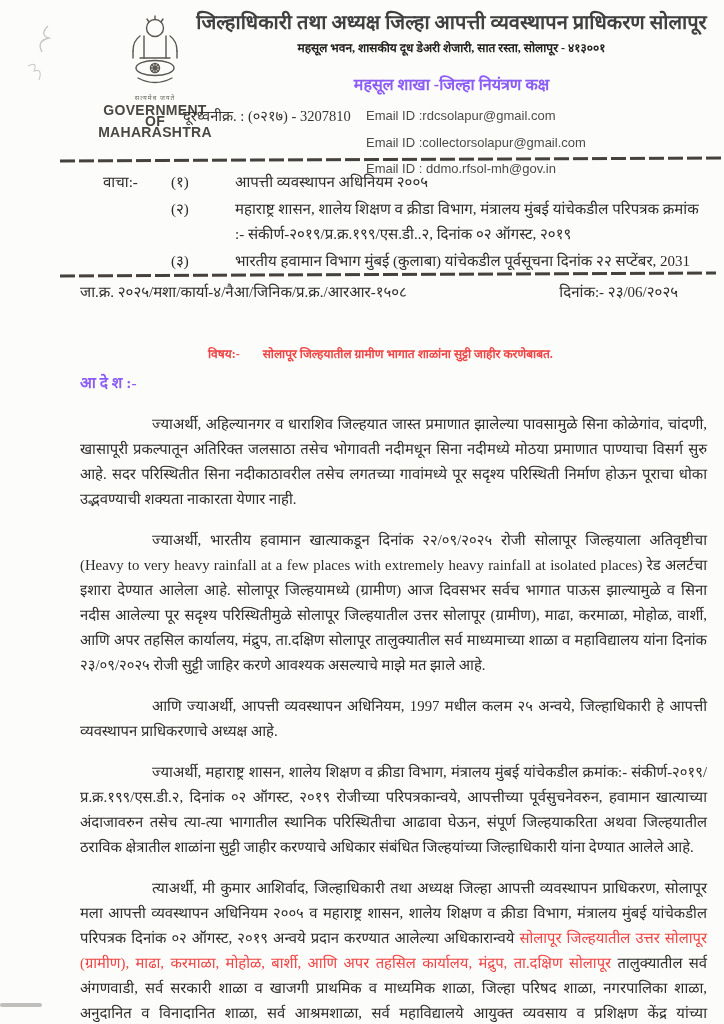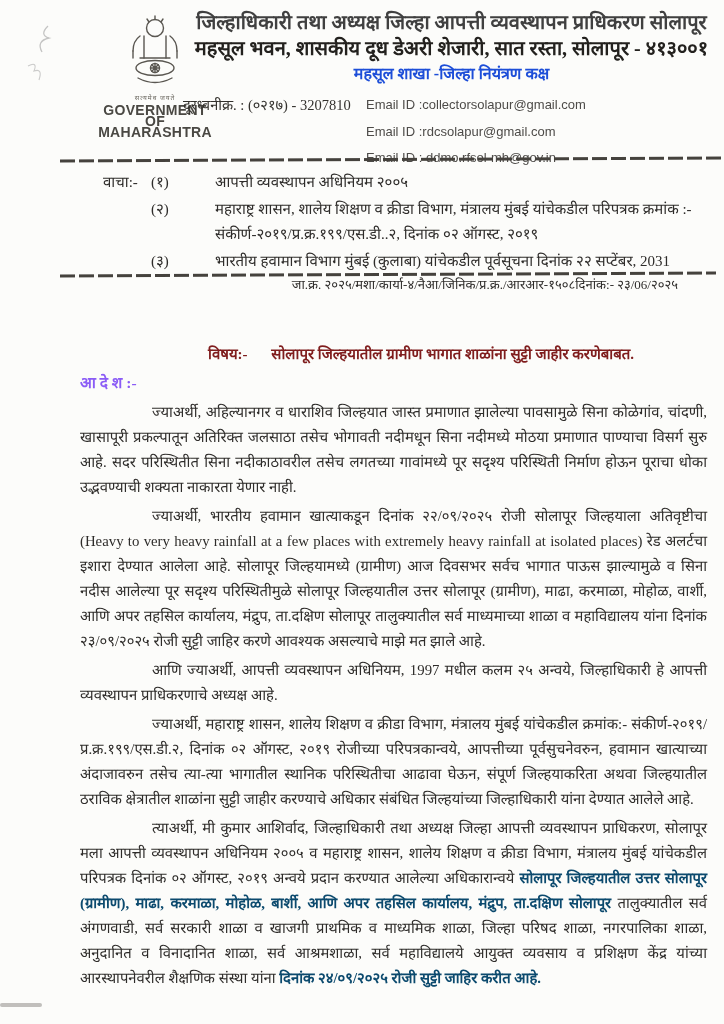--- a/index.html
+++ b/index.html
@@ -7,49 +7,49 @@
   .page{position:relative;width:724px;height:1024px;background:#fcfcfa;overflow:hidden;color:#2e2c2a;}
 
   
   .emblem-block{position:absolute;left:96px;top:12px;width:118px;text-align:center;color:#55524d;}
   .emblem-block svg{display:block;margin:0 auto;}
   .emblem-motto{font-size:6.5px;color:#6a675f;letter-spacing:1px;margin-top:1px;}
   .emblem-gov{font-family:"Liberation Sans",sans-serif;font-weight:700;font-size:14px;line-height:11px;color:#4a4843;margin-top:3px;letter-spacing:.3px;}
 
   .head-text{position:absolute;left:183px;top:10px;width:537px;}
   .h-line1{font-weight:700;font-size:20px;text-align:center;color:#404040;line-height:24px;}
-  .h-line2{font-weight:700;font-size:20px;text-align:center;color:#23211e;line-height:23px;margin-top:3px;}
-  .h-line3{font-weight:700;font-size:16px;text-align:center;color:#1d4ed8;line-height:22px;margin-top:3px;}
+  .h-line2{font-weight:700;font-size:12px;text-align:center;color:#23211e;line-height:23px;margin-top:3px;}
+  .h-line3{font-weight:700;font-size:16px;text-align:center;color:#8b5cf6;line-height:22px;margin-top:14px;}
   .contact-row{display:flex;margin-top:7px;}
   .contact-left{width:183px;font-size:14.5px;color:#33312d;line-height:26px;}
   .contact-right{flex:1;font-family:"Liberation Sans",sans-serif;font-size:13px;color:#4d4b48;line-height:26.5px;}
 
   .divider{position:absolute;height:3px;background:repeating-linear-gradient(90deg,#45423d 0 15px,rgba(0,0,0,0) 15px 19px);transform:rotate(-0.25deg);}
   .divider.d1{top:158px;left:60px;width:664px;}
   .divider.d2{top:273px;left:60px;width:656px;}
 
   
   .vacha{position:absolute;top:170px;left:103px;width:604px;font-size:15px;line-height:25px;color:#2e2c2a;}
-  .vacha-row{display:flex;}
+  .vacha-row{display:flex;gap:20px;}
   .vacha-label{width:48px;flex:0 0 48px;}
   .vacha-items{flex:1;}
   .vacha-item{display:flex;margin-bottom:2px;}
   .vacha-num{width:36px;flex:0 0 36px;}
   .vacha-text{flex:1;margin-left:28px;}
 
-  .refline{position:absolute;top:275px;left:80px;width:626px;display:flex;justify-content:flex-end;font-size:13px;color:#2e2c2a;}
+  .refline{position:absolute;top:281px;left:80px;width:626px;display:flex;justify-content:space-between;font-size:15px;color:#2e2c2a;}
   .ref-date{margin-right:28px;}
 
   
   .bodytext{position:absolute;top:341px;left:80px;width:627px;font-size:14.8px;line-height:25px;color:#2e2c2a;}
-  .subject-row{margin-left:128px;font-weight:700;font-size:15px;color:#7f1d1d;line-height:26px;}
+  .subject-row{margin-left:128px;font-weight:700;font-size:12px;color:#ef4444;line-height:26px;}
   .subject-label{margin-right:20px;}
   .order-label{font-weight:700;font-size:15.5px;color:#8b5cf6;line-height:26px;margin-top:3px;}
-  .para{text-align:justify;text-indent:72px;margin:4px 0 0 0;}
-  .bold-seg{font-weight:700;color:#0c4a6e;}
+  .para{text-align:justify;text-indent:72px;margin:16px 0 0 0;}
+  .bold-seg{font-weight:400;color:#ef4444;}
 
   .scribble{position:absolute;left:16px;top:20px;opacity:.5;}
   .corner-mark{position:absolute;left:0;top:1003px;width:42px;height:4px;background:#8f8d89;opacity:.55;border-radius:2px;}
 </style>
 </head>
 <body>
 
 <div class="page">
 
   <svg class="scribble" width="60" height="72" viewBox="0 0 60 72">
@@ -82,22 +82,22 @@
 
   <div class="head-text">
     <div class="h-line1">जिल्हाधिकारी तथा अध्यक्ष जिल्हा आपत्ती व्यवस्थापन प्राधिकरण सोलापूर</div>
     <div class="h-line2">महसूल भवन, शासकीय दूध डेअरी शेजारी, सात रस्ता,  सोलापूर - ४१३००१</div>
     <div class="h-line3">महसूल शाखा -जिल्हा नियंत्रण कक्ष</div>
     <div class="contact-row">
       <div class="contact-left">
         <div>दूरध्वनीक्र. : (०२१७) - 3207810</div>
       </div>
       <div class="contact-right">
+        <div>Email ID :rdcsolapur@gmail.com</div>
         <div>Email ID :collectorsolapur@gmail.com</div>
-        <div>Email ID :rdcsolapur@gmail.com</div>
         <div>Email ID : ddmo.rfsol-mh@gov.in</div>
       </div>
     </div>
   </div>
 
   <div class="divider d1"></div>
 
   <div class="vacha">
     <div class="vacha-row">
       <div class="vacha-label">वाचा:-</div>

